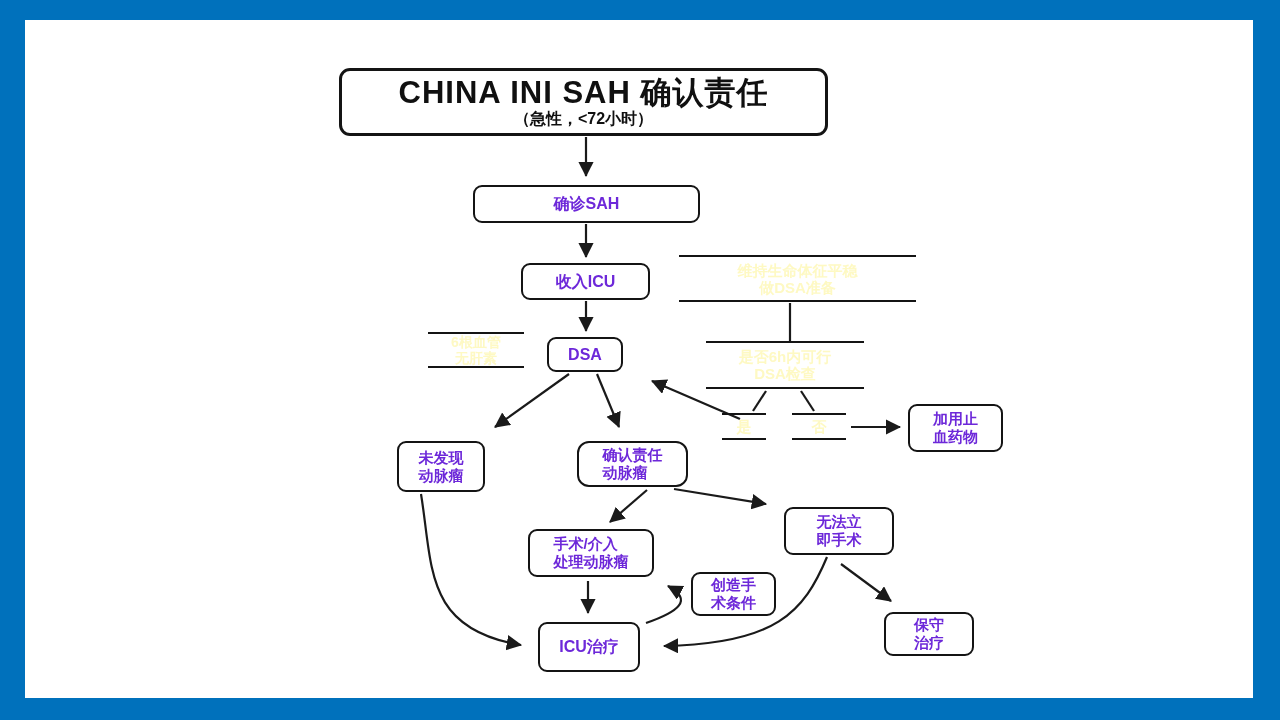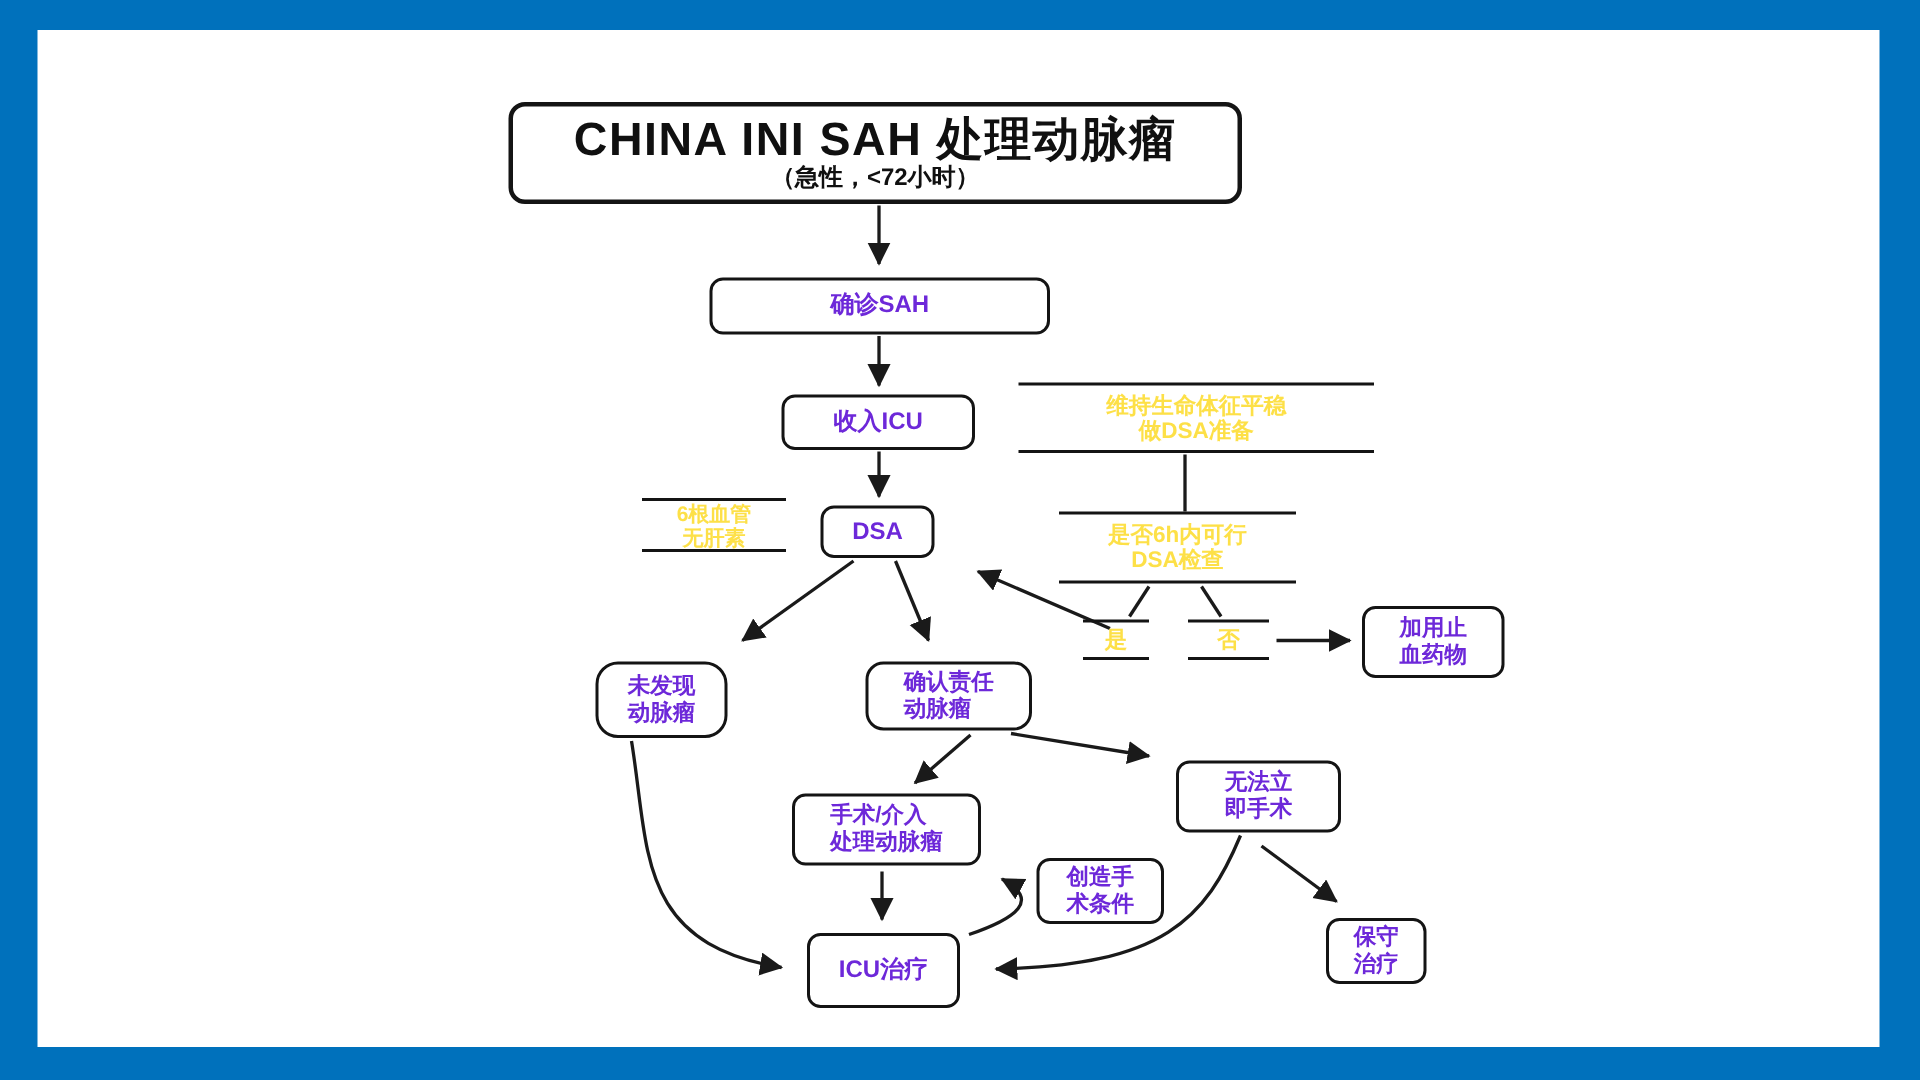--- a/index.html
+++ b/index.html
@@ -21,21 +21,21 @@
     position:absolute;box-sizing:border-box;
     background:#ffffff;border:2.5px solid #141414;border-radius:9px;
     display:flex;align-items:center;justify-content:center;
     text-align:left;font-weight:bold;color:#6d28d9;
     white-space:pre-line;line-height:18px;font-size:15px;
   }
   .note{
     position:absolute;box-sizing:border-box;
     border-top:2.5px solid #141414;border-bottom:2.5px solid #141414;
     display:flex;align-items:center;justify-content:center;
-    text-align:center;font-weight:bold;color:#fde047;
+    text-align:center;font-weight:bold;color:#fef9c3;
     white-space:pre-line;line-height:17px;font-size:15px;
   }
   .title-box{
     position:absolute;left:339px;top:68px;width:489px;height:68px;
     box-sizing:border-box;background:#fff;border:3px solid #141414;border-radius:11px;
     display:flex;flex-direction:column;align-items:center;justify-content:center;
     color:#101010;
   }
   .title-main{font-size:31px;font-weight:bold;letter-spacing:1px;line-height:34px;}
   .title-sub{font-size:16px;font-weight:bold;line-height:18px;}
@@ -64,39 +64,39 @@
   <path class="conn" d="M647,490 L610,522" marker-end="url(#ah)"></path>
   <path class="conn" d="M674,489 L766,504" marker-end="url(#ah)"></path>
   <path class="conn" d="M588,581 L588,613" marker-end="url(#ah)"></path>
   <path class="conn" d="M646,623 C678,612 694,600 668,586" marker-end="url(#ah)"></path>
   <path class="conn" d="M827,557 C804,612 776,644 664,646" marker-end="url(#ah)"></path>
   <path class="conn" d="M421,494 C433,567 424,629 521,645" marker-end="url(#ah)"></path>
   <path class="conn" d="M841,564 L891,601" marker-end="url(#ah)"></path>
 </svg>
 
 <div class="title-box">
-  <div class="title-main">CHINA INI SAH 处理动脉瘤</div>
+  <div class="title-main">CHINA INI SAH 确认责任</div>
   <div class="title-sub">（急性，&lt;72小时）</div>
 </div>
 
 <div class="node" style="left:473px;top:185px;width:227px;height:38px;font-size:16px;">确诊SAH</div>
 <div class="node" style="left:521px;top:263px;width:129px;height:37px;font-size:16px;">收入ICU</div>
 <div class="node" style="left:547px;top:337px;width:76px;height:35px;font-size:16px;">DSA</div>
-<div class="node" style="left:397px;top:441px;width:88px;height:51px;border-radius:15px;">未发现
+<div class="node" style="left:397px;top:441px;width:88px;height:51px;">未发现
 动脉瘤</div>
 <div class="node" style="left:577px;top:441px;width:111px;height:46px;border-radius:12px;">确认责任
 动脉瘤</div>
 <div class="node" style="left:528px;top:529px;width:126px;height:48px;">手术/介入
 处理动脉瘤</div>
 <div class="node" style="left:784px;top:507px;width:110px;height:48px;">无法立
 即手术</div>
 <div class="node" style="left:691px;top:572px;width:85px;height:44px;">创造手
 术条件</div>
 <div class="node" style="left:538px;top:622px;width:102px;height:50px;font-size:16px;">ICU治疗</div>
-<div class="node" style="left:884px;top:612px;width:67px;height:44px;">保守
+<div class="node" style="left:884px;top:612px;width:90px;height:44px;">保守
 治疗</div>
 <div class="node" style="left:908px;top:404px;width:95px;height:48px;">加用止
 血药物</div>
 
 <div class="note" style="left:679px;top:255px;width:237px;height:47px;">维持生命体征平稳
 做DSA准备</div>
 <div class="note" style="left:428px;top:332px;width:96px;height:36px;font-size:14px;line-height:16px;">6根血管
 无肝素</div>
 <div class="note" style="left:706px;top:341px;width:158px;height:48px;">是否6h内可行
 DSA检查</div>

